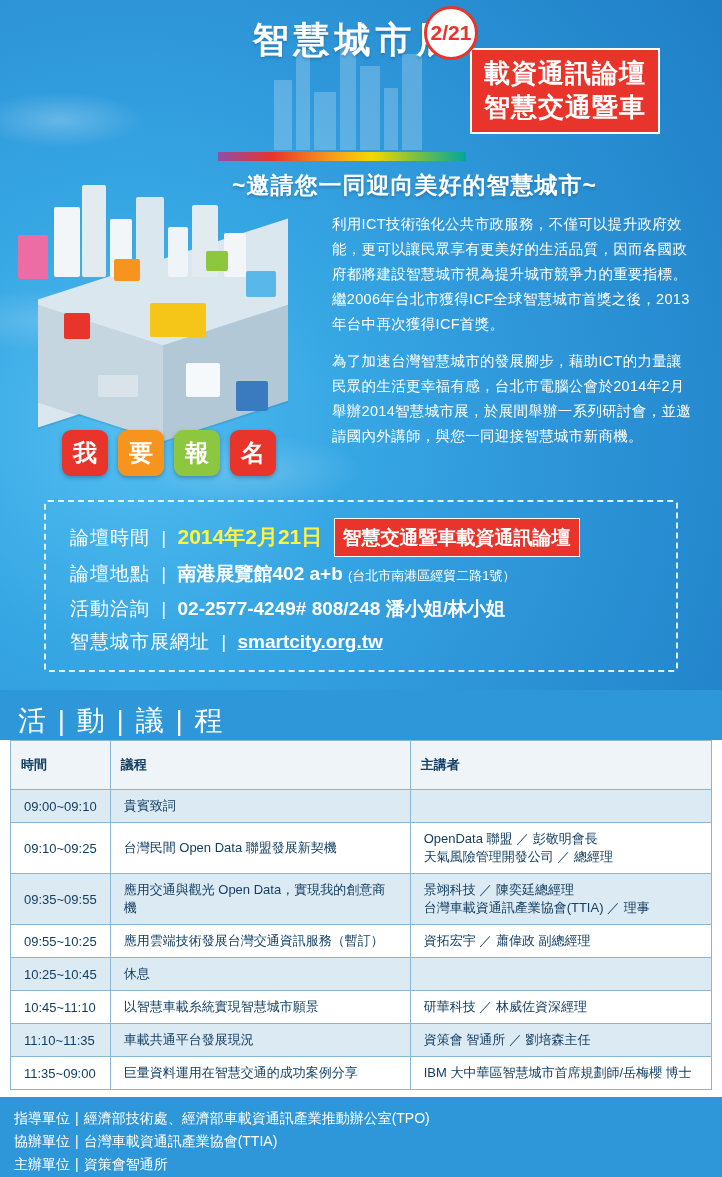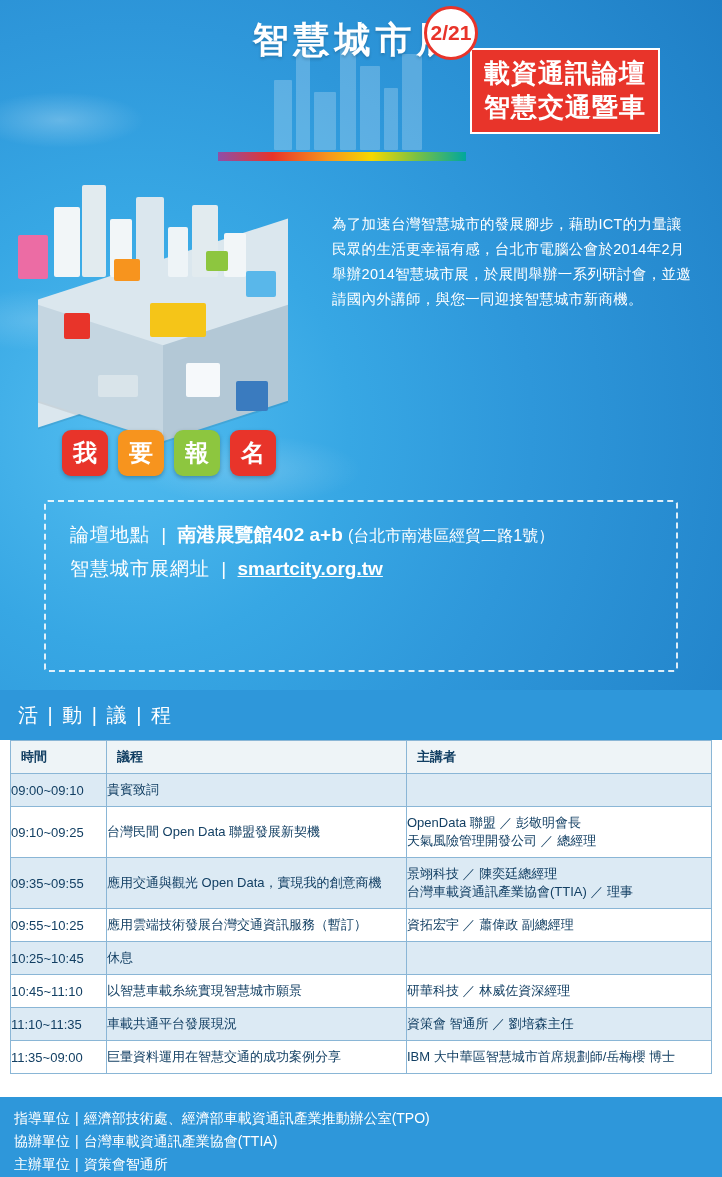--- a/index.html
+++ b/index.html
@@ -106,47 +106,47 @@
     border-radius:4px;
     padding:16px 0 0 24px;
   }
   .info-row {
     color:#ffffff; font-size:19px; line-height:33px; white-space:nowrap;
   }
   .info-row .lbl { letter-spacing:1px; }
   .info-row .bar { padding:0 6px; }
   .info-row .val-yellow { color:#fff33f; font-weight:bold; font-size:21px; }
   .info-row .val { color:#ffffff; font-weight:bold; }
-  .info-row .small { font-size:16px; font-weight:normal; }
+  .info-row .small { font-size:13px; font-weight:normal; }
   .info-tag {
     display:inline-block; background:#e8342a; color:#ffffff;
     font-size:19px; font-weight:bold; padding:2px 8px; margin-left:6px;
     border:1px solid #ffffff;
   }
   .info-row a { color:#ffffff; text-decoration:underline; font-weight:bold; }
 
   
   .agenda-head {
     position:absolute; left:0; top:690px; width:722px; height:50px;
     background:#2e97da;
-    color:#ffffff; font-size:20px; letter-spacing:2px;
+    color:#ffffff; font-size:28px; letter-spacing:2px;
     padding:12px 0 0 18px;
   }
   table.agenda {
     position:absolute; left:10px; top:740px;
     width:702px; border-collapse:collapse;
     font-size:13px;
   }
   table.agenda th {
     background:#eef4f7; color:#123f63; font-weight:bold;
-    border:1px solid #8ab6d6; padding:7px 10px; text-align:left;
+    border:1px solid #8ab6d6; padding:15px 10px; text-align:left;
     font-size:13px;
   }
   table.agenda td {
-    border:1px solid #8ab6d6; padding:7px 0;
+    border:1px solid #8ab6d6; padding:7px 13px;
     color:#123f63; vertical-align:middle;
   }
   table.agenda tr.alt td { background:#dceaf4; }
   table.agenda tr td { background:#ffffff; }
   table.agenda tr.alt td { background:#dceaf4; }
   .col-time { width:96px; white-space:nowrap; }
   .col-topic { width:300px; }
   .sub { display:block; }
 
   
@@ -204,42 +204,55 @@
     </div>
 
     <div class="date-badge">2/21</div>
 
     <div class="forum-badge">
       <div>載資通訊論壇</div>
       <div>智慧交通暨車</div>
     </div>
 
     <div class="rainbow"></div>
+    <div class="slogan">~邀請您一同迎向美好的智慧城市~</div>
 
     <div class="body-copy">
+      <p>利用ICT技術強化公共市政服務，不僅可以提升政府效能，更可以讓民眾享有更美好的生活品質，因而各國政府都將建設智慧城市視為提升城市競爭力的重要指標。繼2006年台北市獲得ICF全球智慧城市首獎之後，2013年台中再次獲得ICF首獎。</p>
       <p>為了加速台灣智慧城市的發展腳步，藉助ICT的力量讓民眾的生活更幸福有感，台北市電腦公會於2014年2月舉辦2014智慧城市展，於展間舉辦一系列研討會，並邀請國內外講師，與您一同迎接智慧城市新商機。</p>
     </div>
 
     <div class="apply">
       <div class="sq">我</div>
       <div class="sq">要</div>
       <div class="sq">報</div>
       <div class="sq">名</div>
     </div>
 
     <div class="info-box">
 
+      <div class="info-row">
+        <span class="lbl">論壇時間</span>
+        <span class="bar">|</span>
+        <span class="val-yellow">2014年2月21日</span>
+        <span class="info-tag">智慧交通暨車載資通訊論壇</span>
+      </div>
 
       <div class="info-row">
         <span class="lbl">論壇地點</span>
         <span class="bar">|</span>
         <span class="val">南港展覽館402 a+b</span>
         <span class="small">(台北市南港區經貿二路1號）</span>
       </div>
 
+      <div class="info-row">
+        <span class="lbl">活動洽詢</span>
+        <span class="bar">|</span>
+        <span class="val">02-2577-4249# 808/248 潘小姐/林小姐</span>
+      </div>
 
       <div class="info-row">
         <span class="lbl">智慧城市展網址</span>
         <span class="bar">|</span>
         <a href="#">smartcity.org.tw</a>
       </div>
 
     </div>
   </div>
 

